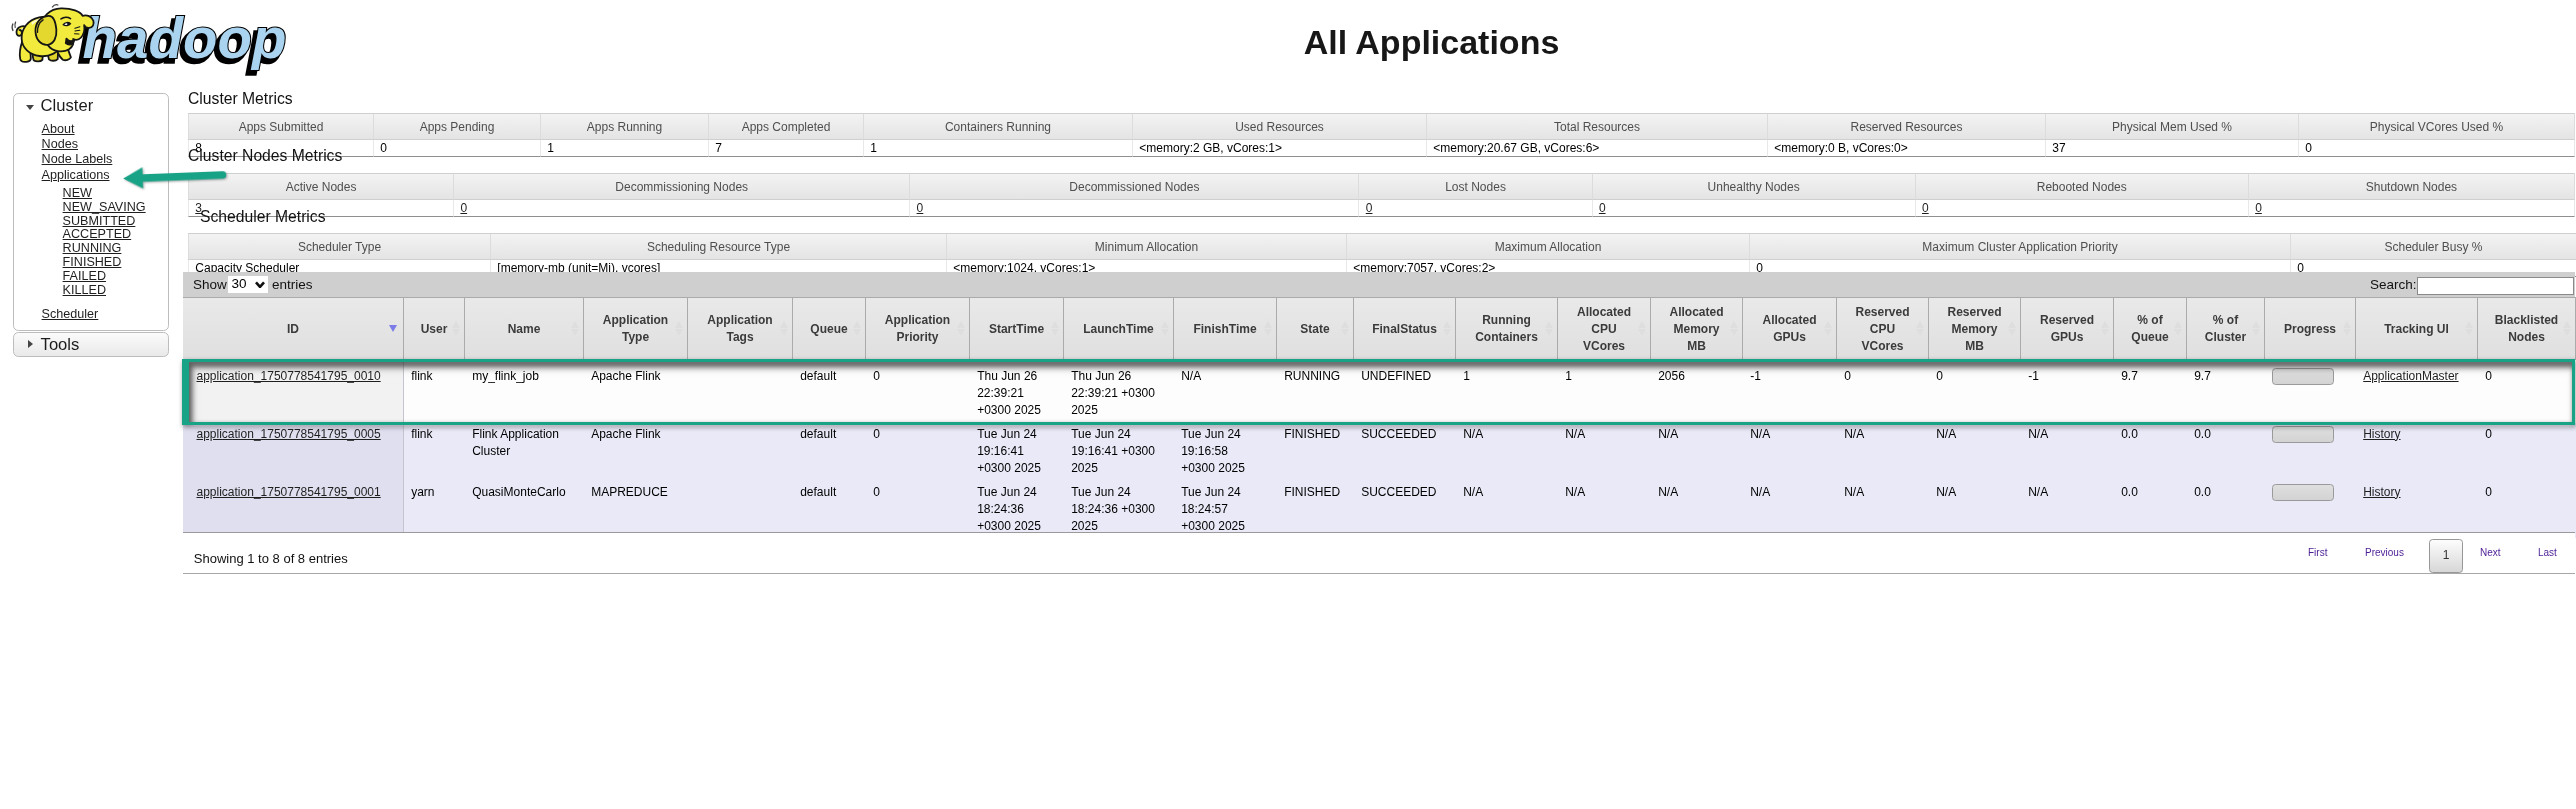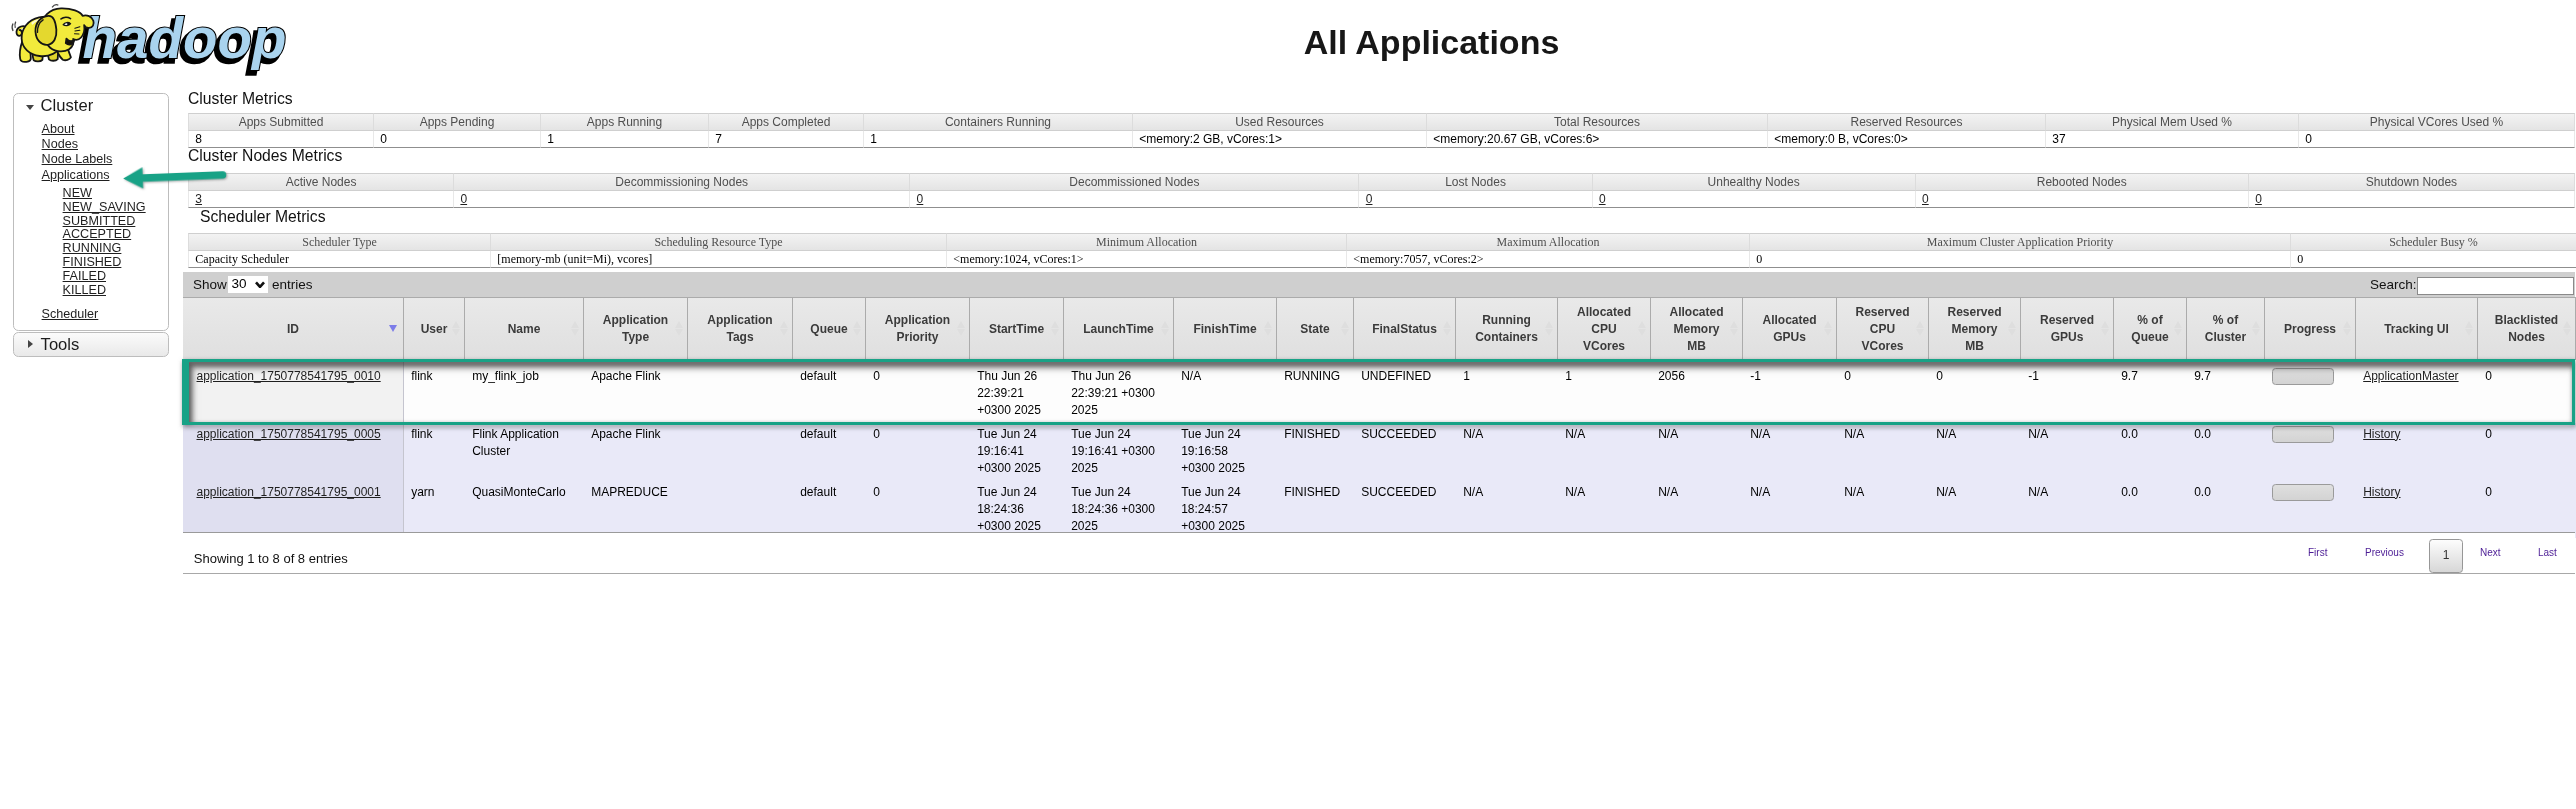--- a/index.html
+++ b/index.html
@@ -12,21 +12,21 @@
 .navtitle{font-size:16.6px;color:#1c1c1c;}
 .tri-d{width:0;height:0;border-left:4.5px solid transparent;border-right:4.5px solid transparent;border-top:5.4px solid #444;}
 .tri-r{width:0;height:0;border-top:4.5px solid transparent;border-bottom:4.5px solid transparent;border-left:5.4px solid #444;}
 #nav1 a,#nav2 a{font-size:12.6px;color:#1f1f1f;}
 .nl{position:absolute;left:28px;}
 .nls{position:absolute;left:49px;}
 
 .hd{font-size:15.7px;color:#111;}
 
 table.metrics{border-collapse:separate;border-spacing:0;table-layout:fixed;position:absolute;left:188px;width:2387px;}
-table.metrics th{box-sizing:border-box;height:18px;font-size:12px;font-weight:normal;color:#4f4f4f;text-align:center;background:linear-gradient(#f3f3f3,#e4e4e4);border-top:0.9px solid #cfcfcf;border-bottom:0.9px solid #cfcfcf;border-right:0.9px solid #dcdcdc;padding:0;}
+table.metrics th{box-sizing:border-box;height:27px;font-size:12px;font-weight:normal;color:#4f4f4f;text-align:center;background:linear-gradient(#f3f3f3,#e4e4e4);border-top:0.9px solid #cfcfcf;border-bottom:0.9px solid #cfcfcf;border-right:0.9px solid #dcdcdc;padding:0;}
 table.metrics td{box-sizing:border-box;height:17px;font-size:12px;color:#000;text-align:left;padding:0 0 0 6.3px;border-bottom:0.9px solid #8f8f8f;border-right:0.9px solid #e8e8e8;background:#fff;white-space:nowrap;overflow:hidden;}
 table.metrics th:first-child{border-left:0.9px solid #dcdcdc;}
 table.metrics td:first-child{border-left:0.9px solid #e8e8e8;}
 
 #toolbar{left:183px;top:272px;width:2392px;height:36px;background:#cfcfcf;}
 #toolbar .lbl{position:absolute;font-size:13.5px;color:#111;top:4.5px;}
 #selbox{position:absolute;left:45px;top:3.6px;width:40px;height:17px;background:#fff;font-size:13.5px;color:#000;}
 #selbox .v{position:absolute;left:3.6px;top:0.9px;}
 #selbox .c{position:absolute;right:2.7px;top:5.4px;width:10px;height:7.2px;}
 #searchbox{position:absolute;left:2234px;top:5.4px;width:155px;height:15.3px;background:#fff;border:0.9px solid #8a8a8a;}
@@ -185,21 +185,21 @@
           <td><a href="#">0</a></td>
           <td><a href="#">0</a></td>
           <td><a href="#">0</a></td>
           <td><a href="#">0</a></td>
           <td><a href="#">0</a></td>
         </tr>
 </tbody>
     </table>
 
 <div class="abs hd" style="left:200px;top:208px;">Scheduler Metrics</div>
-<table class="metrics" style="top:233px;font-family:Liberation Serif, serif;">
+<table class="metrics" style="top:233px;">
   <colgroup>
         <col style="width:303px">
         <col style="width:456px">
         <col style="width:400px">
         <col style="width:403px">
         <col style="width:541px">
         <col style="width:286px">
       </colgroup>
   <tbody>
         <tr>

